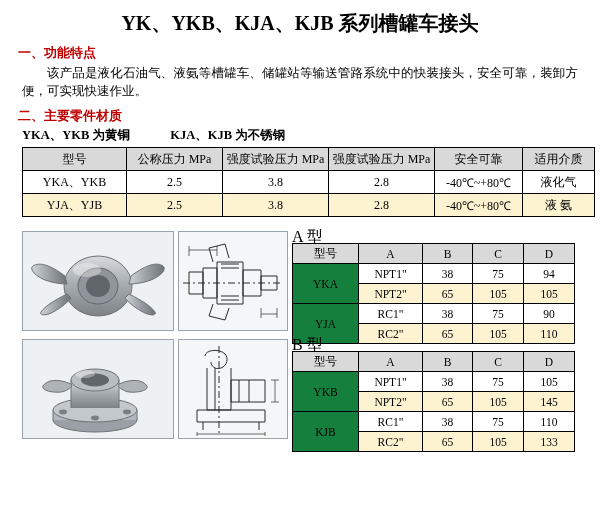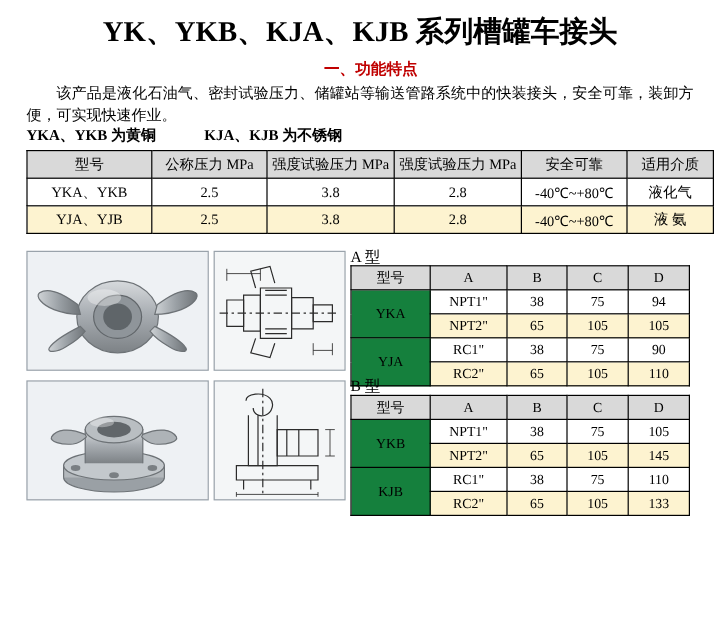--- a/index.html
+++ b/index.html
@@ -15,33 +15,32 @@
     color: #000000;
     overflow: hidden;
   }
   .page {
     position: relative;
     width: 600px;
     height: 516px;
   }
   .title {
     text-align: center;
-    font-size: 24px;
+    font-size: 20px;
     font-weight: bold;
     letter-spacing: 0px;
     padding-top: 10px;
     font-family: "Liberation Serif", serif;
   }
   .section-head {
     color: #c00000;
     font-weight: bold;
     font-size: 13px;
     margin: 7px 0 2px 18px;
     font-family: "Liberation Sans", sans-serif;
-    text-align: center;
   }
   .para {
     font-size: 12.5px;
     line-height: 1.45;
     margin: 0 22px 0 22px;
     text-indent: 25px;
     text-align: justify;
   }
   .mat-line {
     font-size: 12.5px;
@@ -86,21 +85,21 @@
     position: absolute;
     background: #eef1f4;
     border: 1px solid #9aa3ab;
     overflow: hidden;
   }
   .img-box.photo { background: #e9ecef; }
   .img-box.draw { background: #f4f6f7; }
 
   .small-label {
     position: absolute;
-    font-size: 13px;
+    font-size: 16px;
   }
 
   table.dim {
     border-collapse: collapse;
     table-layout: fixed;
     position: absolute;
   }
   table.dim th, table.dim td {
     border: 1px solid #000000;
     text-align: center;
@@ -124,22 +123,23 @@
   .img-box svg { display: block; }
 </style>
 </head>
 <body>
 
 <div class="page">
 
   <div class="title">YK、YKB、KJA、KJB 系列槽罐车接头</div>
 
   <div class="section-head">一、功能特点</div>
-  <div class="para">该产品是液化石油气、密封试验压力、储罐站等输送管路系统中的快装接头，安全可靠，装卸方便，可实现快速作业。</div>
-
+  <div class="para">该产品是液化石油气、液氨等槽罐车、储罐站等输送管路系统中的快装接头，安全可靠，装卸方便，可实现快速作业。</div>
+
+  <div class="section-head">二、主要零件材质</div>
   <div class="mat-line">
     <span>YKA、YKB 为黄铜</span>
     <span class="gap"></span>
     <span>KJA、KJB 为不锈钢</span>
   </div>
 
 
   <table class="perf">
     <colgroup>
       <col style="width:104px">

